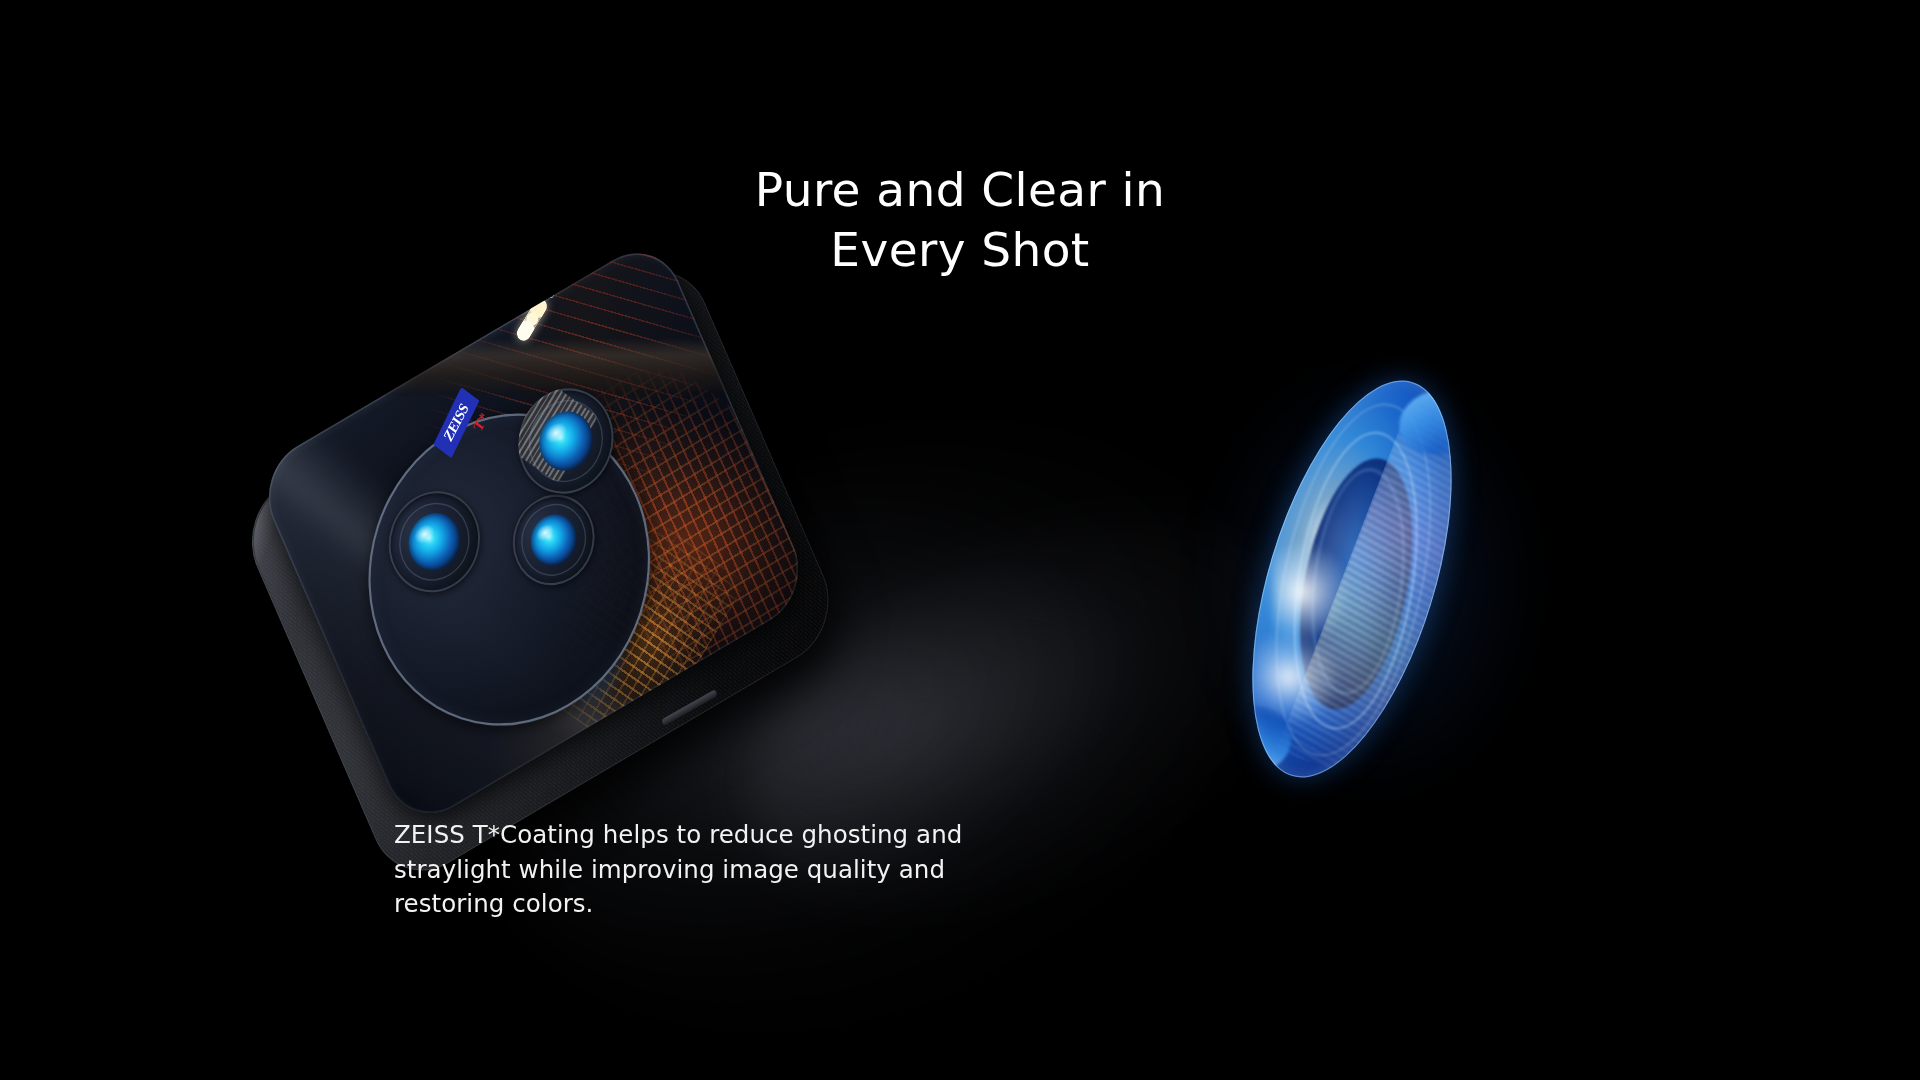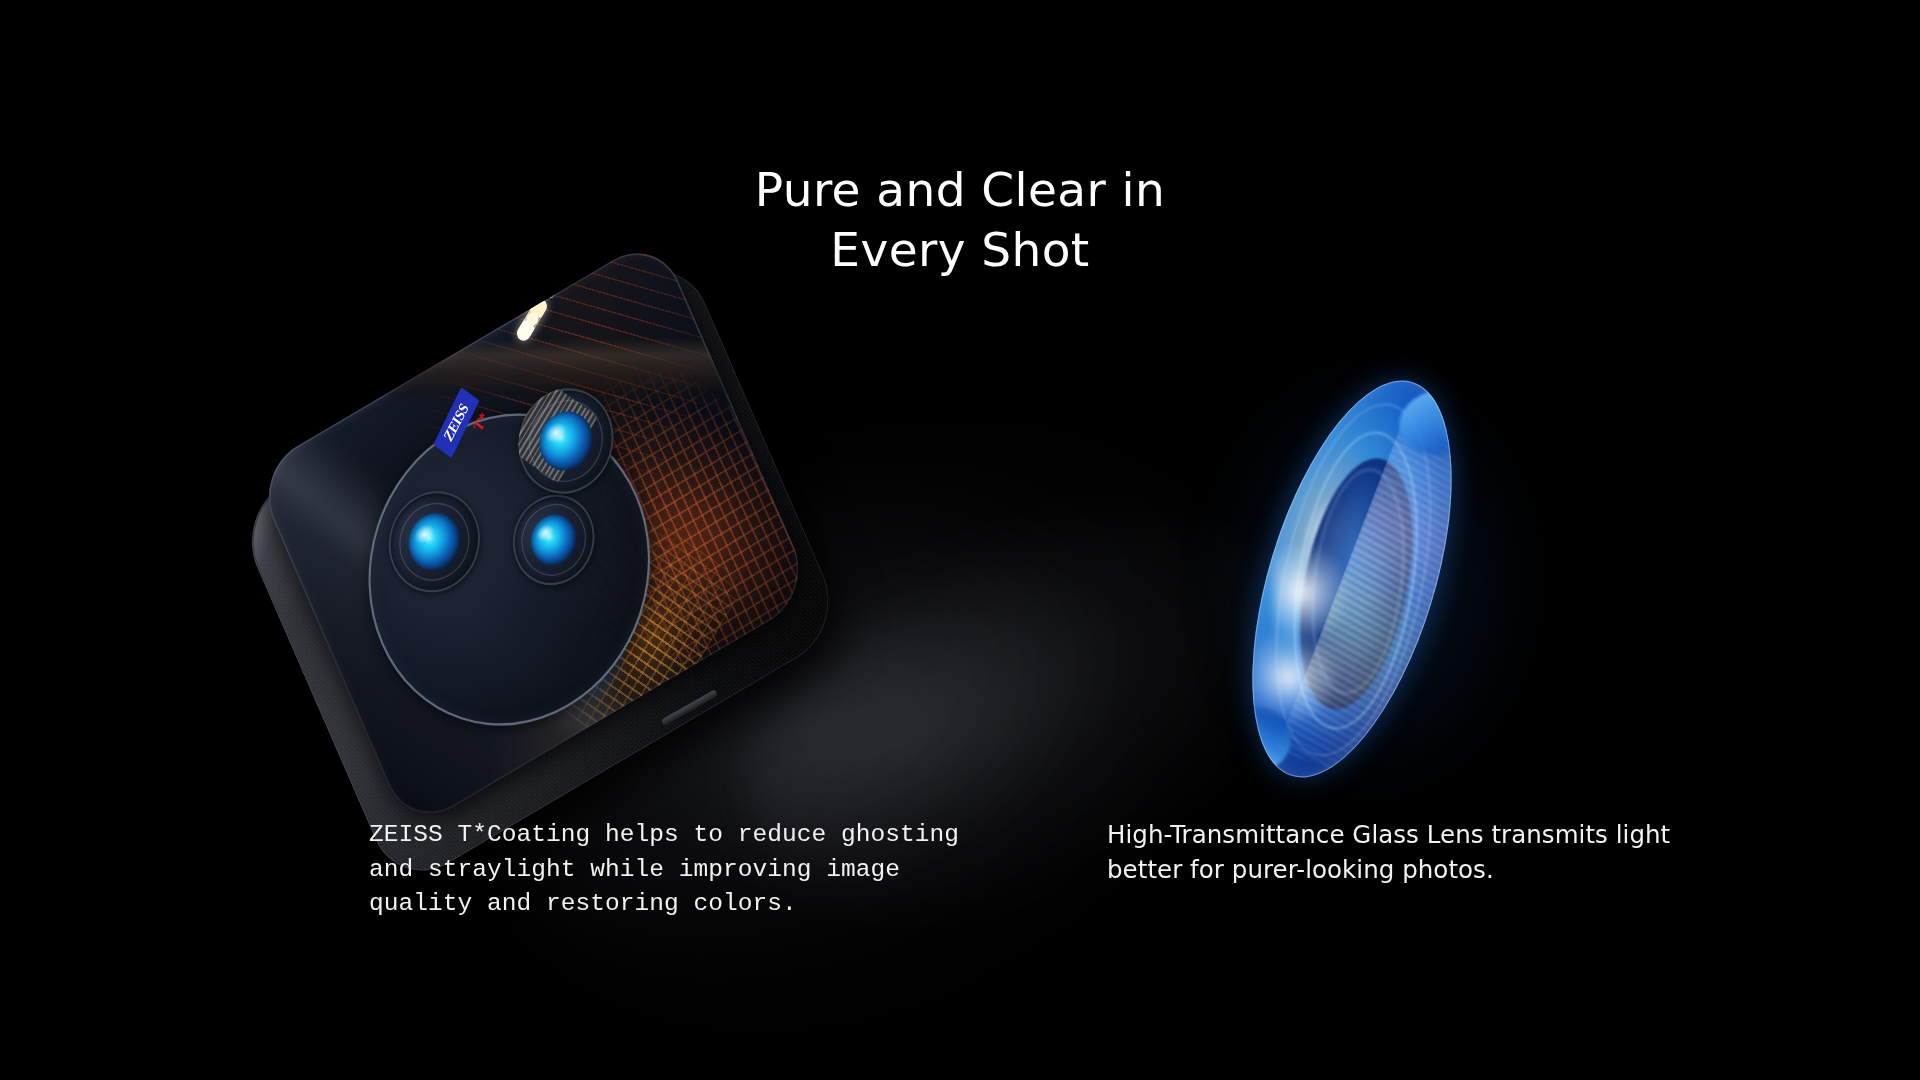--- a/index.html
+++ b/index.html
@@ -34,21 +34,21 @@
   .caption {
     position:absolute;
     color:#f2f2f2;
     font-size:24.5px;
     line-height:34.5px;
     font-weight:400;
     font-family:"DejaVu Sans", sans-serif;
     letter-spacing:0.05px;
     white-space:pre-line;
   }
-  #caption-left  { left:369px; top:818px; width:600px;font-family:Liberation Mono, monospace; }
+  #caption-left  { left:394px; top:818px; width:600px; }
   #caption-right { left:1107px; top:818px; width:600px; }
 
   
   #phone-wrap {
     position:absolute;
     left:300px; top:330px;
     width:700px; height:470px;
   }
   
   .sheen {
@@ -547,15 +547,14 @@
       <div id="glass-spec-bl"></div>
       <div id="glass-prism"></div>
       <div id="glass-cap-top"></div>
       <div id="glass-cap-bot"></div>
     </div>
     <div id="glass-rim"></div>
   </div>
 
   <p class="caption" id="caption-left">ZEISS T*Coating helps to reduce ghosting and straylight while improving image quality and restoring colors.</p>
 
-  <p class="caption" id="caption-right">High-Transmittance Glass Lens transmits light better for purer-looking photos.</p>
 
 </div>
 
 </body></html>

